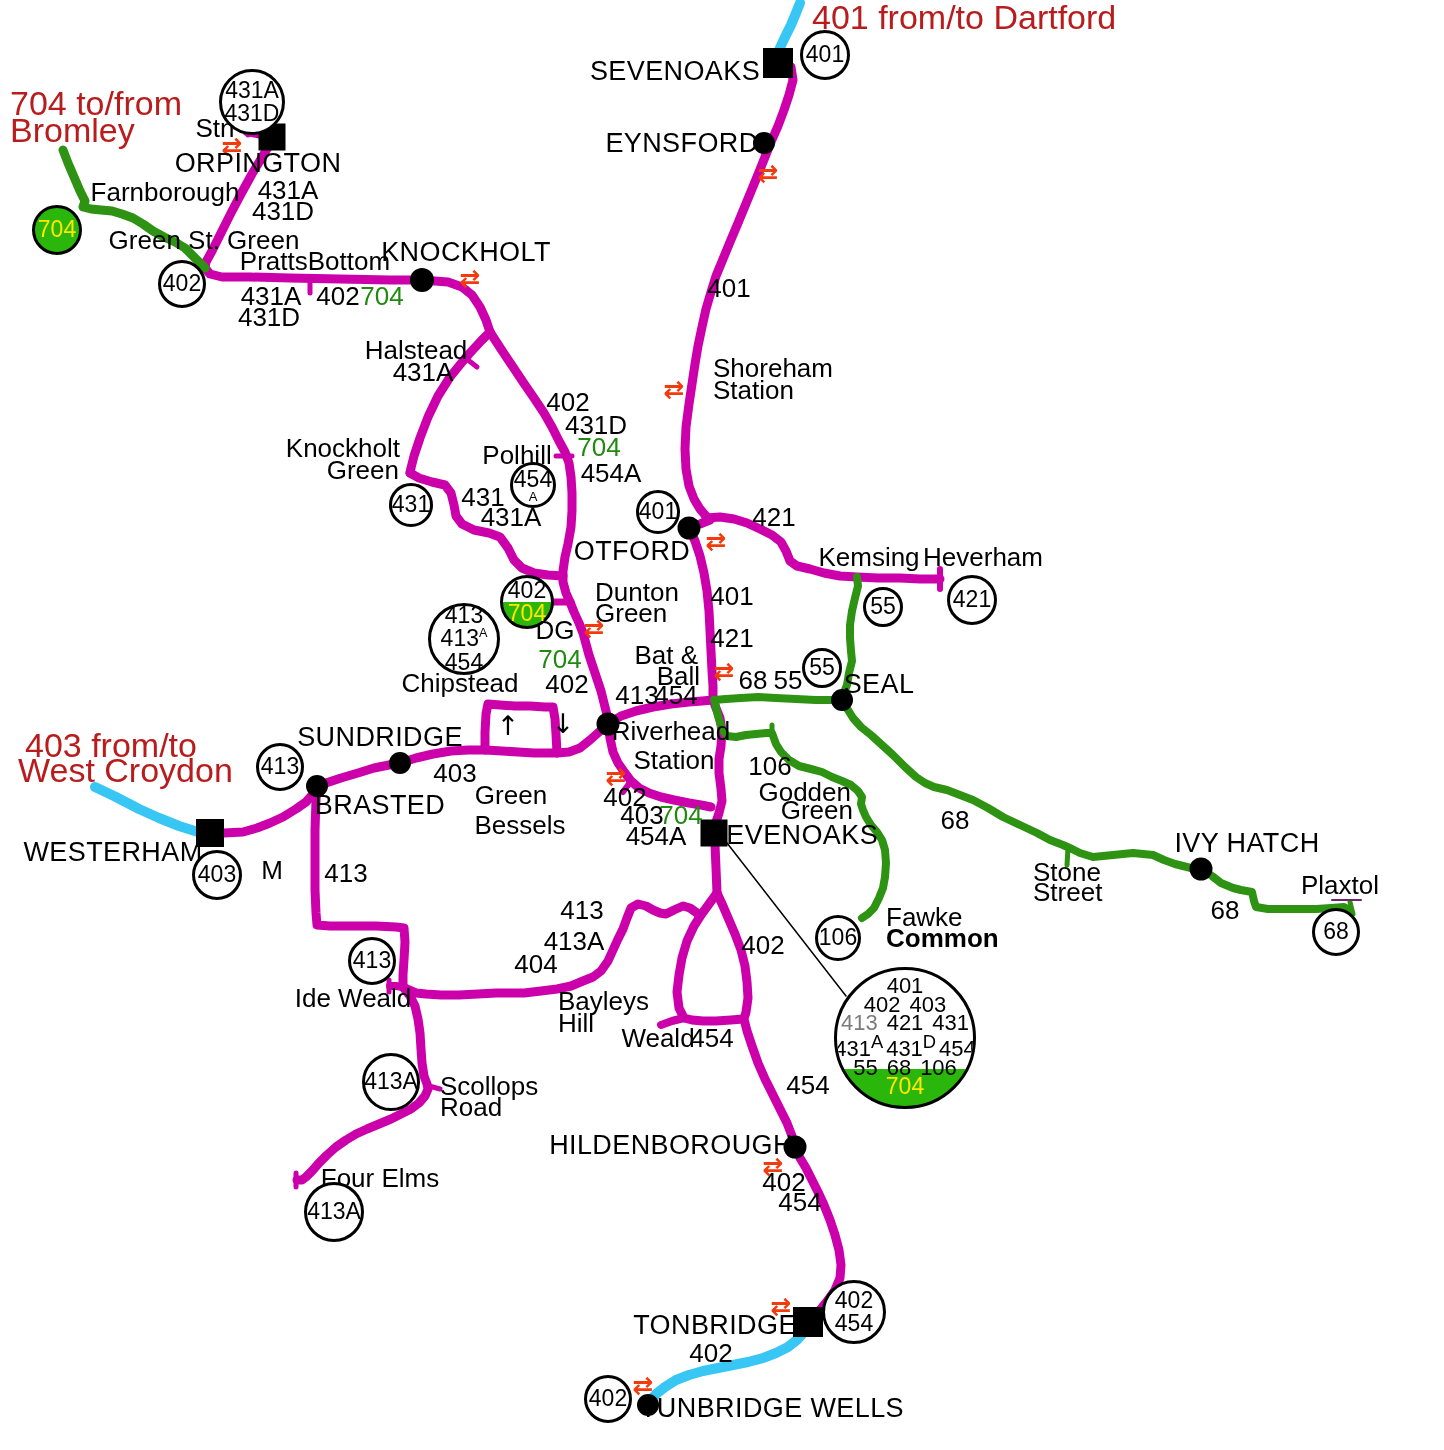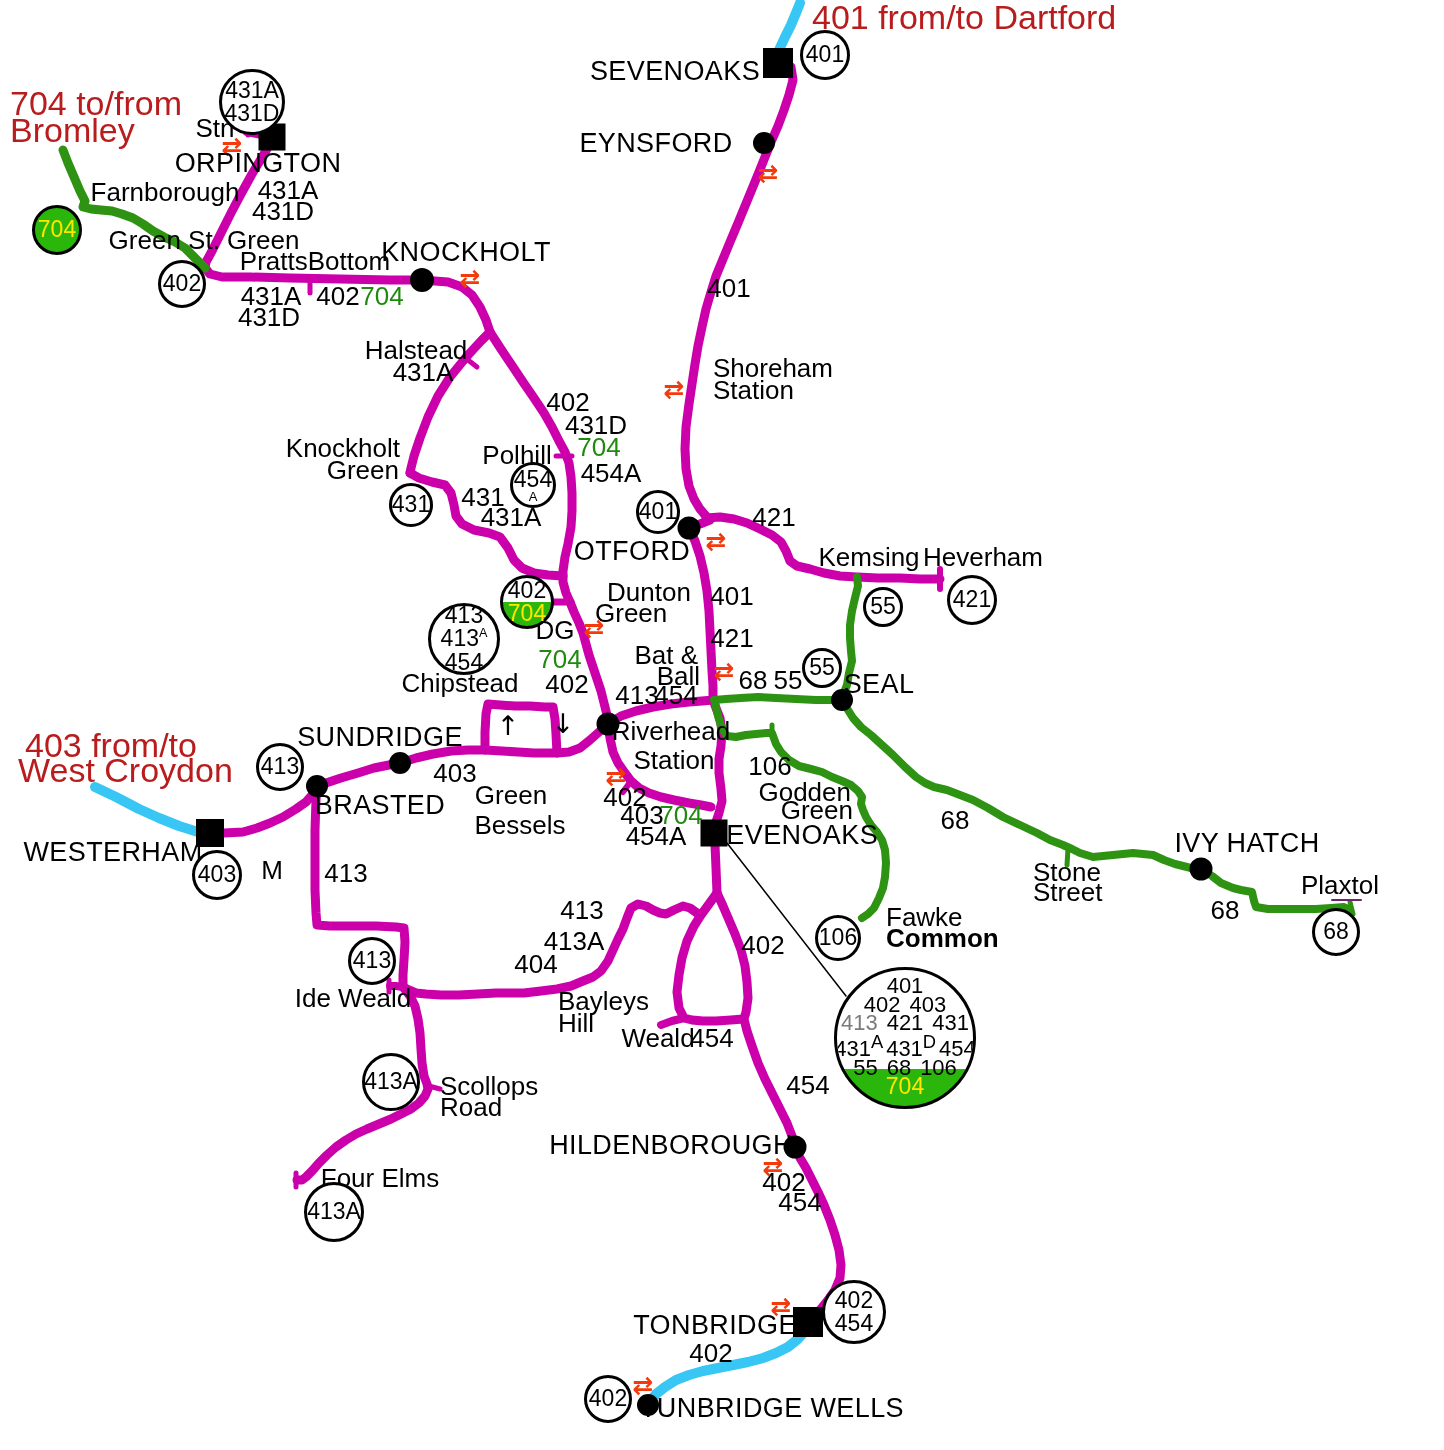--- a/index.html
+++ b/index.html
@@ -119,21 +119,21 @@
     <span class="rail" style="left: 594px; top: 628px;">⇄</span>
     <span class="rail" style="left: 616px; top: 776px;">⇄</span>
     <span class="rail" style="left: 773px; top: 1166px;">⇄</span>
     <span class="rail" style="left: 781px; top: 1306px;">⇄</span>
     <span class="rail" style="left: 643px; top: 1385px;">⇄</span>
     <span class="arrow" style="left: 508px; top: 725px;">↑</span>
     <span class="arrow" style="left: 563px; top: 723px;">↓</span>
     <div class="lbl cap" style="left: 258px; top: 163px;">ORPINGTON</div>
     <div class="lbl cap" style="left: 466px; top: 252px;">KNOCKHOLT</div>
     <div class="lbl cap" style="left: 675px; top: 71px;">SEVENOAKS</div>
-    <div class="lbl cap" style="left: 656px; top: 143px;">EYNSFORD</div>
+    <div class="lbl cap" style="left: 682px; top: 143px;">EYNSFORD</div>
     <div class="lbl cap" style="left: 632px; top: 551px;">OTFORD</div>
     <div class="lbl cap" style="left: 380px; top: 737px;">SUNDRIDGE</div>
     <div class="lbl cap" style="left: 380px; top: 805px;">BRASTED</div>
     <div class="lbl cap" style="left: 113px; top: 852px;">WESTERHAM</div>
     <div class="lbl cap" style="left: 793px; top: 835px;">SEVENOAKS</div>
     <div class="lbl cap" style="left: 879px; top: 684px;">SEAL</div>
     <div class="lbl cap" style="left: 1247px; top: 843px;">IVY HATCH</div>
     <div class="lbl cap" style="left: 671px; top: 1145px;">HILDENBOROUGH</div>
     <div class="lbl cap" style="left: 715px; top: 1325px;">TONBRIDGE</div>
     <div class="lbl cap" style="left: 772px; top: 1408px;">TUNBRIDGE WELLS</div>
@@ -153,21 +153,21 @@
     <div class="lbl" style="left: 596px; top: 425px;">431D</div>
     <div class="lbl grn" style="left: 599px; top: 447px;">704</div>
     <div class="lbl" style="left: 611px; top: 473px;">454A</div>
     <div class="lbl" style="left: 483px; top: 497px;">431</div>
     <div class="lbl" style="left: 511px; top: 517px;">431A</div>
     <div class="lbl" style="left: 774px; top: 517px;">421</div>
     <div class="lbl" style="left: 869px; top: 557px;">Kemsing</div>
     <div class="lbl" style="left: 983px; top: 557px;">Heverham</div>
     <div class="lbl" style="left: 732px; top: 596px;">401</div>
     <div class="lbl" style="left: 732px; top: 638px;">421</div>
-    <div class="lbl al-l" style="left: 595px; top: 592px; margin-left: 12px;">Dunton</div>
+    <div class="lbl al-l" style="left: 595px; top: 592px;">Dunton</div>
     <div class="lbl al-l" style="left: 595px; top: 613px;">Green</div>
     <div class="lbl" style="left: 555px; top: 630px;">DG</div>
     <div class="lbl grn" style="left: 560px; top: 659px;">704</div>
     <div class="lbl" style="left: 567px; top: 684px;">402</div>
     <div class="lbl" style="left: 460px; top: 683px;">Chipstead</div>
     <div class="lbl al-r" style="left: 698px; top: 655px;">Bat &amp;</div>
     <div class="lbl al-r" style="left: 700px; top: 676px;">Ball</div>
     <div class="lbl" style="left: 637px; top: 695px;">413</div>
     <div class="lbl" style="left: 676px; top: 695px;">454</div>
     <div class="lbl" style="left: 753px; top: 680px;">68</div>

